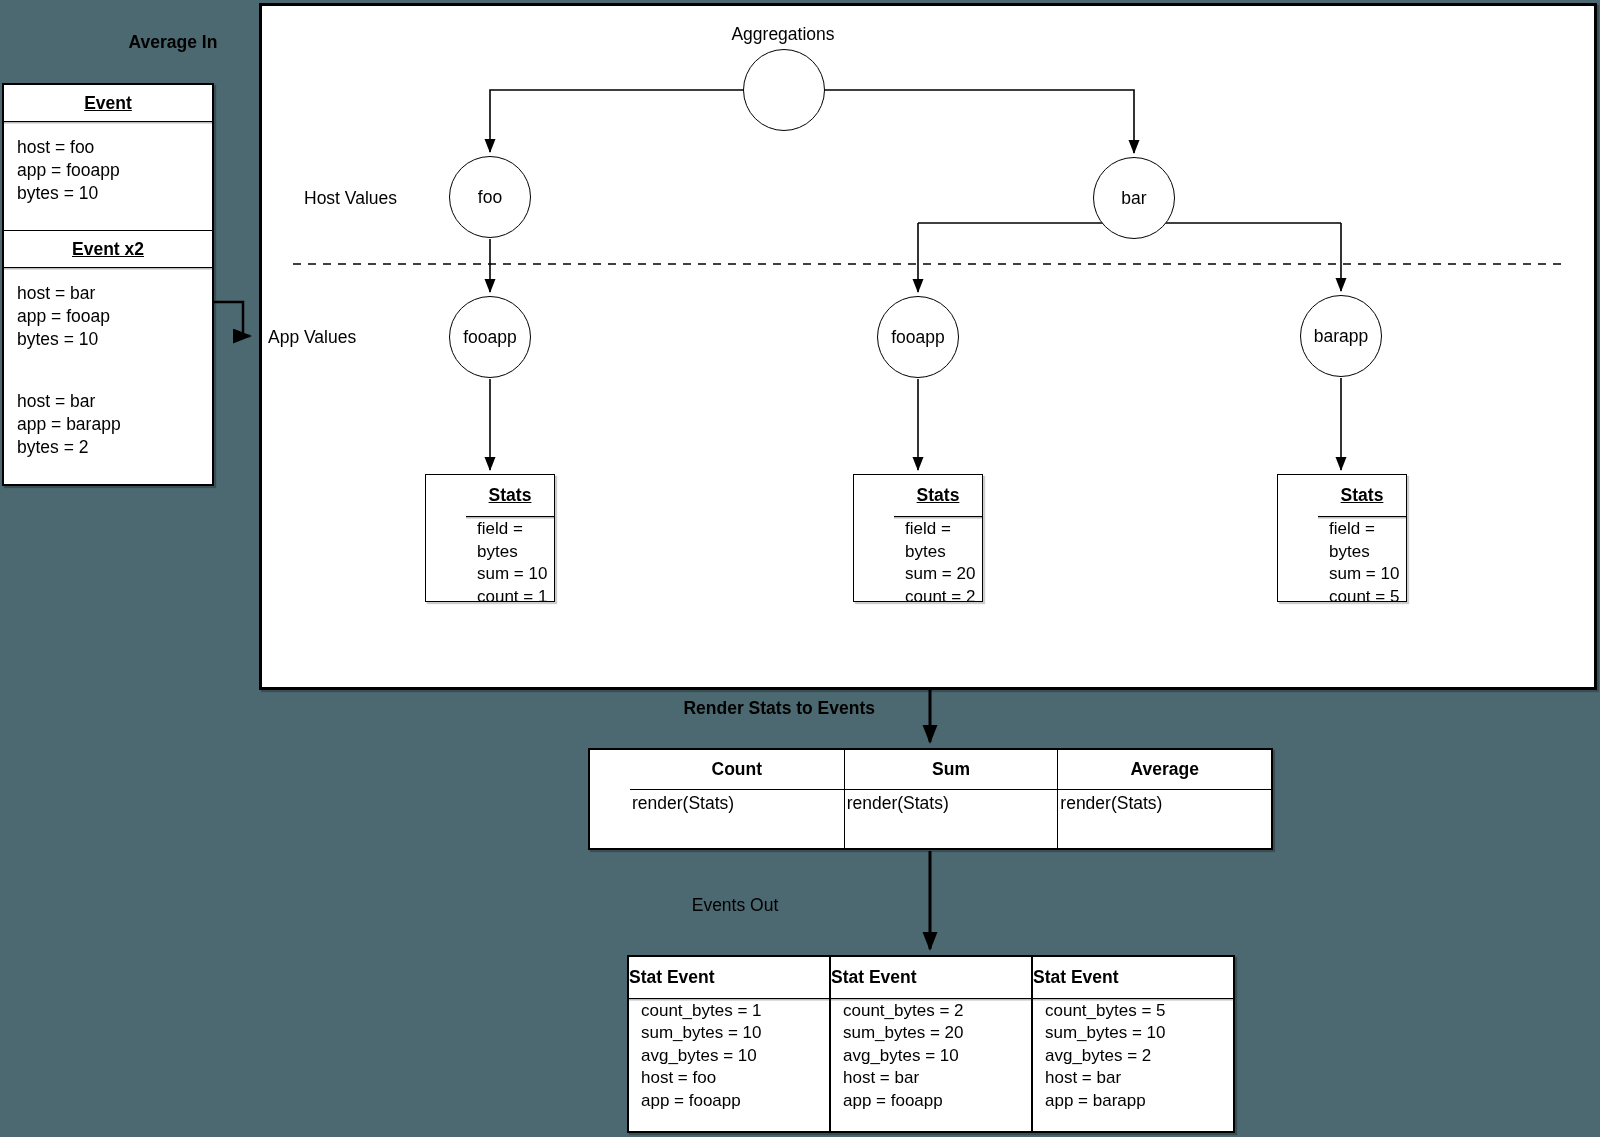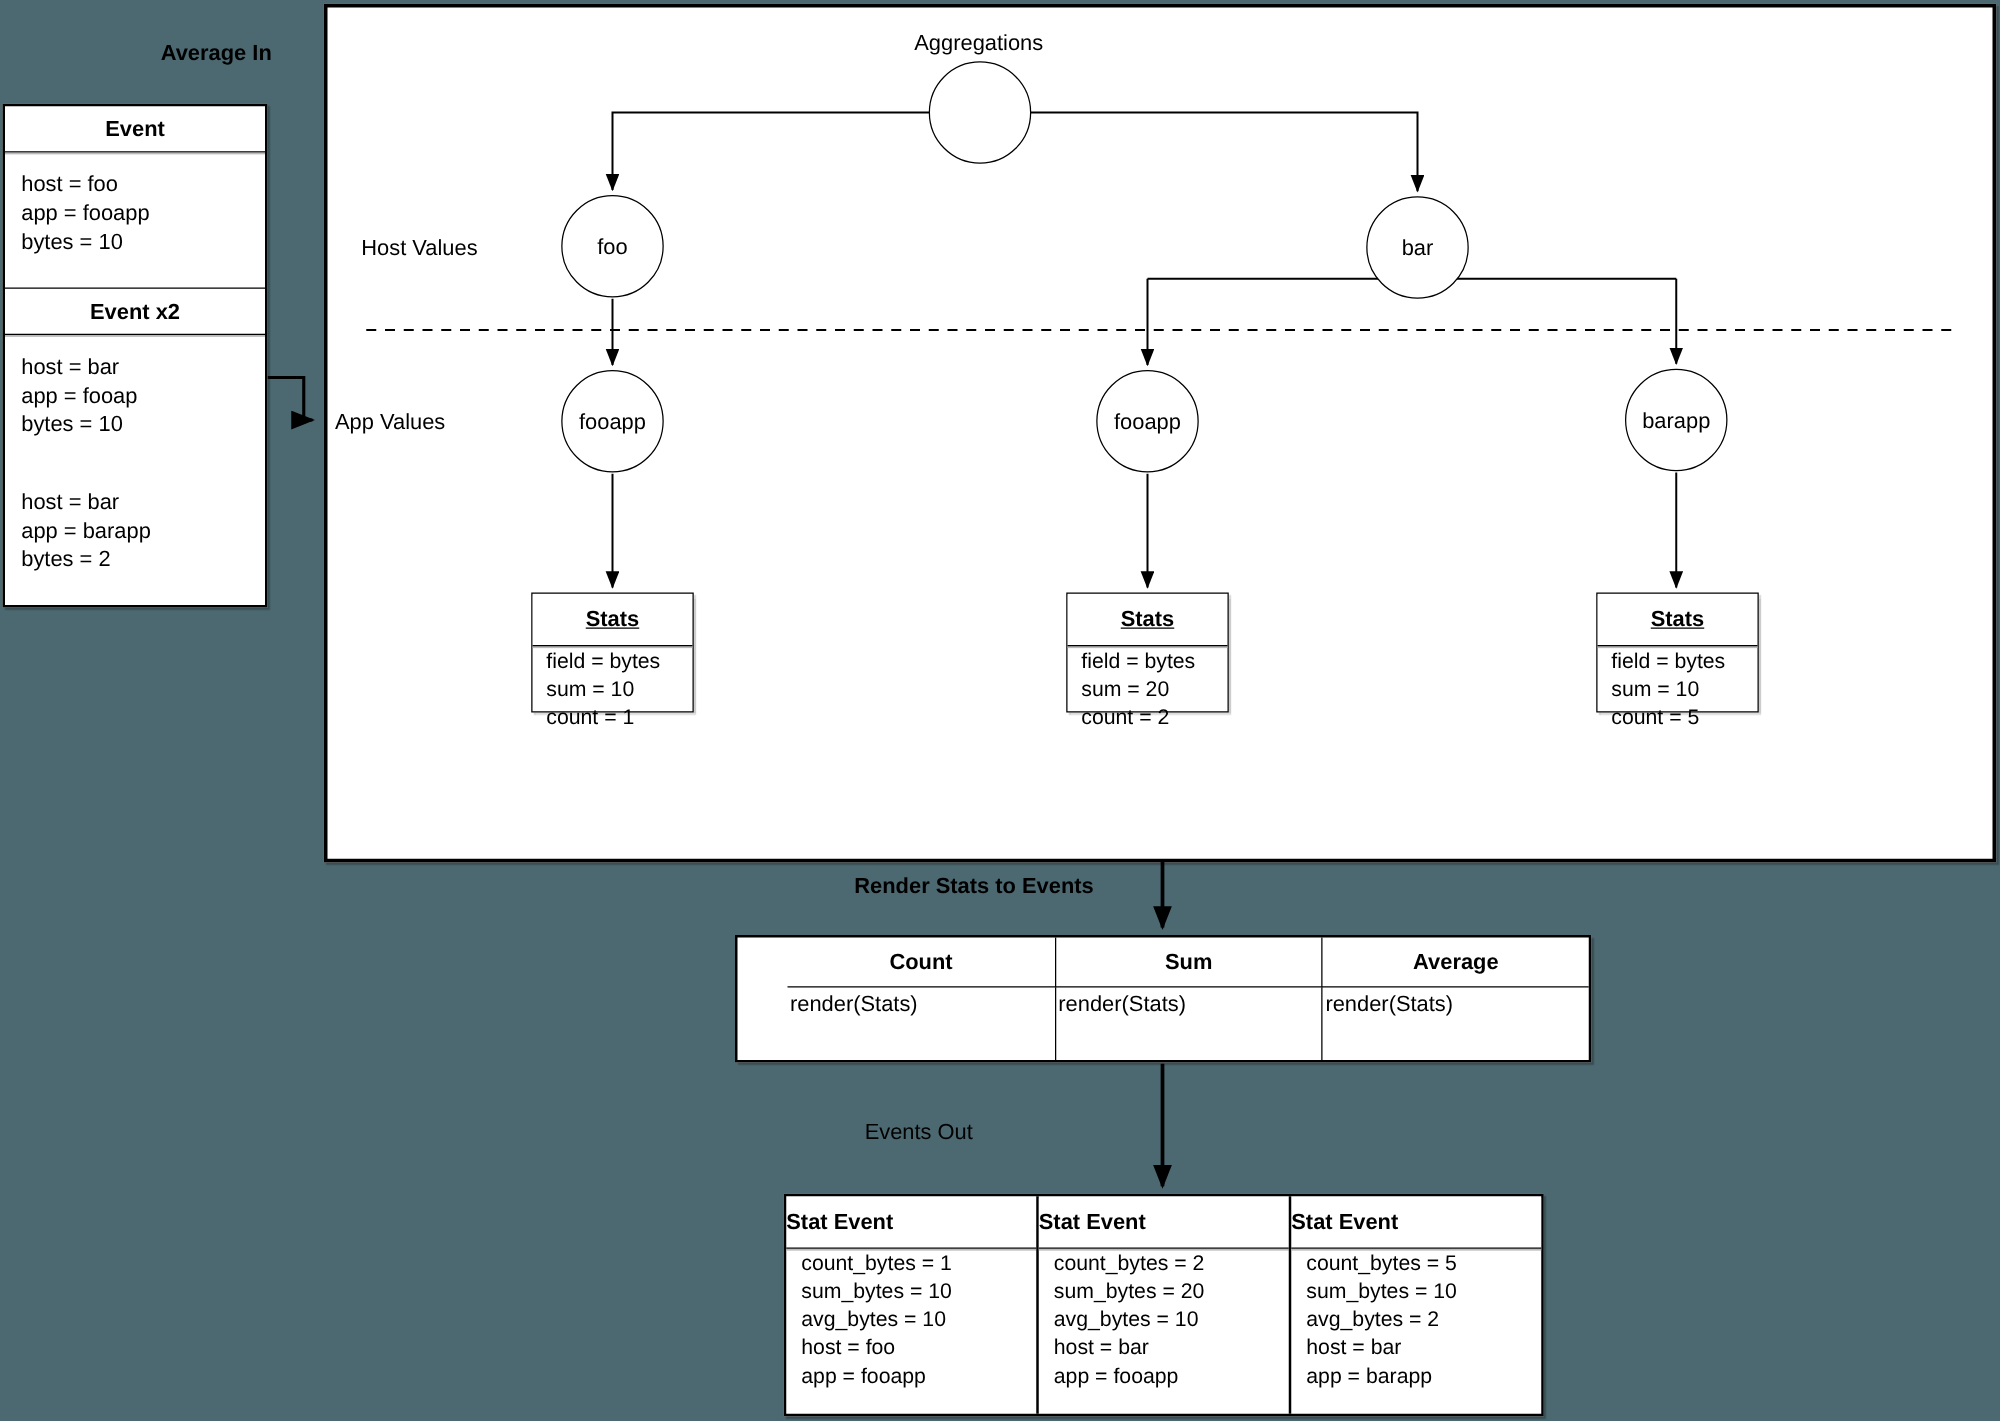--- a/index.html
+++ b/index.html
@@ -6,44 +6,44 @@
   .canvas{position:relative;width:1600px;height:1137px;background:#4c6971;overflow:hidden;
           font-family:"Liberation Sans","DejaVu Sans",sans-serif;color:#000;}
   .overlay{position:absolute;left:0;top:0;z-index:2;pointer-events:none;}
   
   .panel{position:absolute;left:259px;top:3px;width:1332px;height:681px;background:#fff;
          border:3px solid #000;z-index:1;box-shadow:2px 2px 1px rgba(0,0,0,0.25);}
   
   .lbl{position:absolute;z-index:3;font-size:17.5px;white-space:nowrap;}
   .lbl-events-in{left:93px;top:32px;width:160px;text-align:center;font-weight:bold;}
   .lbl-agg{left:683px;top:24px;width:200px;text-align:center;}
-  .lbl-hostv{left:289px;top:188px;}
+  .lbl-hostv{left:304px;top:188px;}
   .lbl-appv{left:268px;top:327px;}
   .lbl-render{left:575px;top:698px;width:300px;text-align:right;font-weight:bold;}
   .lbl-evout{left:585px;top:895px;width:300px;text-align:center;font-weight:normal;}
   
   .events-box{position:absolute;left:2px;top:83px;width:208px;background:#fff;border:2.5px solid #000;
               z-index:3;box-shadow:2px 2px 1px rgba(0,0,0,0.25);}
   .sec-h{height:36px;line-height:36px;text-align:center;font-weight:bold;font-size:17.5px;
-         border-bottom:1px solid #000;box-shadow:0 1.5px 0 rgba(170,170,170,0.8);}
+         text-decoration:underline;border-bottom:1px solid #000;box-shadow:0 1.5px 0 rgba(170,170,170,0.8);}
   .sec-h.mid{border-top:1px solid #000;}
   .sec-b{height:72px;padding:14px 0 22px 13px;font-size:17.5px;line-height:23px;}
   
   .node{position:absolute;width:82px;height:82px;border:1.8px solid #000;border-radius:50%;
         background:#fff;z-index:3;display:flex;align-items:center;justify-content:center;
         font-size:17.5px;box-sizing:border-box;}
   .n-agg{left:743px;top:49px;}
   .n-foo{left:449px;top:156px;}
   .n-bar{left:1093px;top:157px;}
   .n-fooapp1{left:449px;top:296px;}
   .n-fooapp2{left:877px;top:296px;}
   .n-barapp{left:1300px;top:295px;}
   
-  .stats{position:absolute;top:474px;width:130px;height:96px;background:#fff;border:1.8px solid #000;
-         z-index:3;box-sizing:border-box;box-shadow:2px 2px 1px rgba(0,0,0,0.2);}
+  .stats{position:absolute;top:474px;width:130px;height:128px;background:#fff;border:1.8px solid #000;
+         z-index:3;box-sizing:border-box;box-shadow:2px 2px 1px rgba(0,0,0,0.2);padding-left:40px;}
   .st1{left:425px;} .st2{left:853px;} .st3{left:1277px;}
   .stats .sh{height:41px;line-height:41px;text-align:center;font-weight:bold;font-size:17.5px;
              text-decoration:underline;border-bottom:1px solid #000;box-shadow:0 1.5px 0 rgba(170,170,170,0.8);}
   .stats .sb{padding:1px 0 0 11px;font-size:17px;line-height:22.5px;}
   
   .rtable{position:absolute;left:588px;top:748px;width:685px;height:102px;background:#fff;
           border:2px solid #000;z-index:3;box-sizing:border-box;display:grid;
           grid-template-columns:1fr 1fr 1fr;grid-template-rows:40px 1fr;
           box-shadow:2px 2px 1px rgba(0,0,0,0.25);padding-left:40px;}
   .rcell{box-sizing:border-box;font-size:17.5px;}

